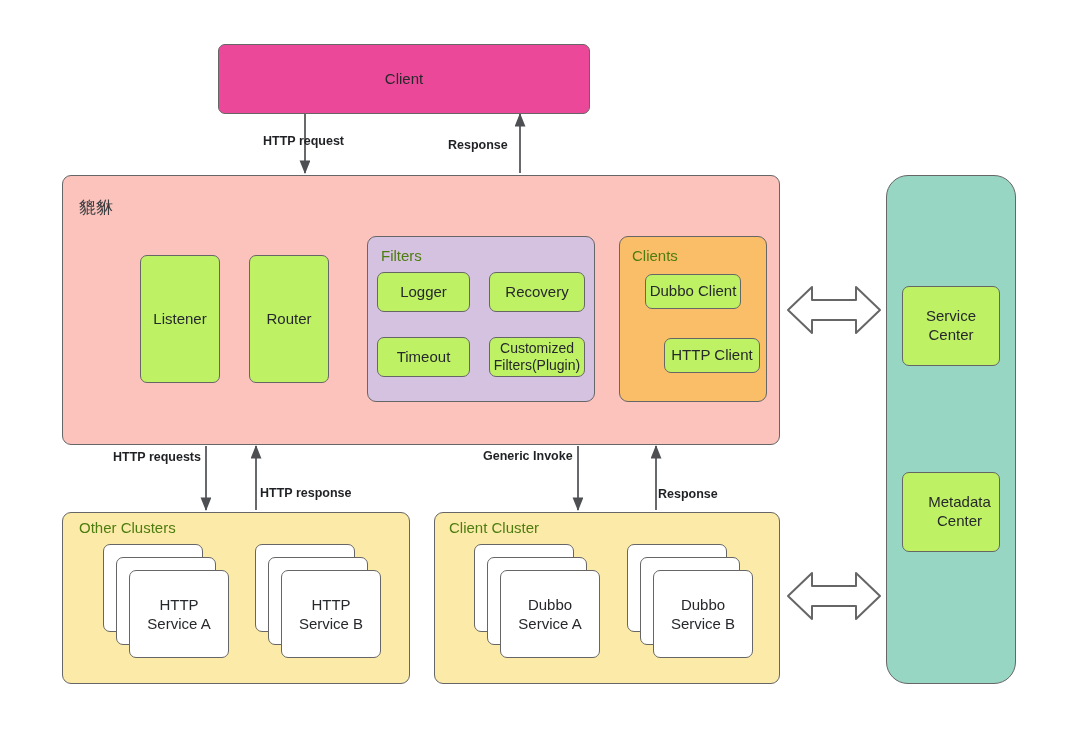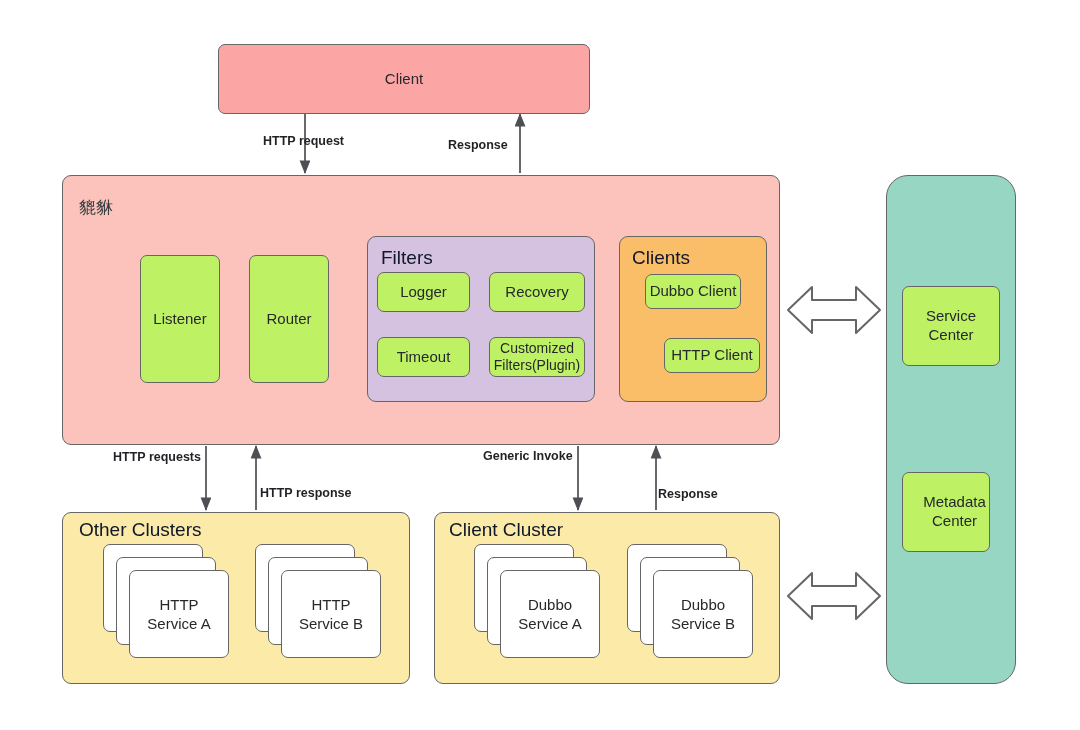--- a/index.html
+++ b/index.html
@@ -27,32 +27,32 @@
     align-items: center;
     justify-content: center;
     text-align: center;
     color: #26282b;
     font-size: 15px;
     line-height: 1.25;
     white-space: pre-line;
   }
   .container-label {
     position: absolute;
-    color: #0f172a;
-    font-size: 19px;
+    color: #4d7c0f;
+    font-size: 15px;
     white-space: nowrap;
   }
   .grp {
     position: absolute;
     box-sizing: border-box;
     border: 1.6px solid #666666;
     border-radius: 9px;
   }
   
-  .c-client   { background: #fca5a5; }
+  .c-client   { background: #ec4899; }
   .c-gateway  { background: #fbc3bc; }
   .c-filters  { background: #d5c2e0; }
   .c-clients  { background: #fbbe68; }
   .c-yellow   { background: #fbeaa8; }
   .c-green    { background: #96d6c2; }
   .c-white    { background: #bef264; }
 
   
   .stack {
     position: absolute;
@@ -192,21 +192,21 @@
   <div class="stack" style="left:627px; top:544px;">
     <div class="card l1"></div>
     <div class="card l2"></div>
     <div class="card l3">Dubbo
 Service B</div>
   </div>
 
   <div class="grp c-green" style="left:886px; top:175px; width:130px; height:509px; border-radius:22px;"></div>
   <div class="node c-white" style="left:902px; top:286px; width:98px; height:80px;">Service
 Center</div>
-  <div class="node c-white" style="left:902px; top:472px; width:88px; height:80px;padding-left:17px;">Metadata
+  <div class="node c-white" style="left:902px; top:472px; width:98px; height:80px;padding-left:17px;">Metadata
 Center</div>
 
   <svg class="biarrow" style="left:786px; top:282px;" width="96" height="56" viewBox="0 0 96 56" xmlns="http://www.w3.org/2000/svg">
     <path d="M2,28 L26,5 L26,18 L70,18 L70,5 L94,28 L70,51 L70,38 L26,38 L26,51 Z" fill="#ffffff" stroke="#666666" stroke-width="2" stroke-linejoin="round"></path>
   </svg>
 
   <svg class="biarrow" style="left:786px; top:568px;" width="96" height="56" viewBox="0 0 96 56" xmlns="http://www.w3.org/2000/svg">
     <path d="M2,28 L26,5 L26,18 L70,18 L70,5 L94,28 L70,51 L70,38 L26,38 L26,51 Z" fill="#ffffff" stroke="#666666" stroke-width="2" stroke-linejoin="round"></path>
   </svg>
 

